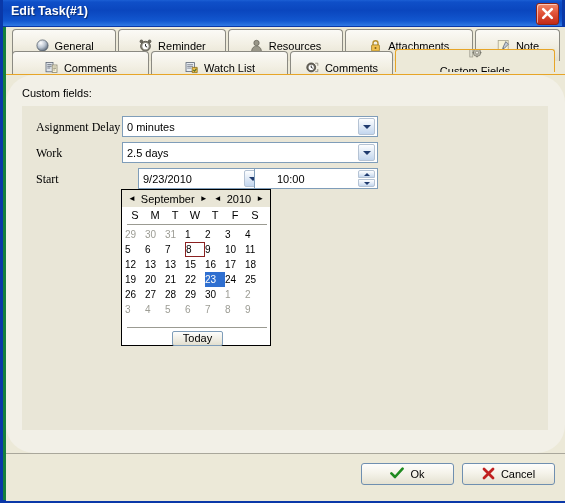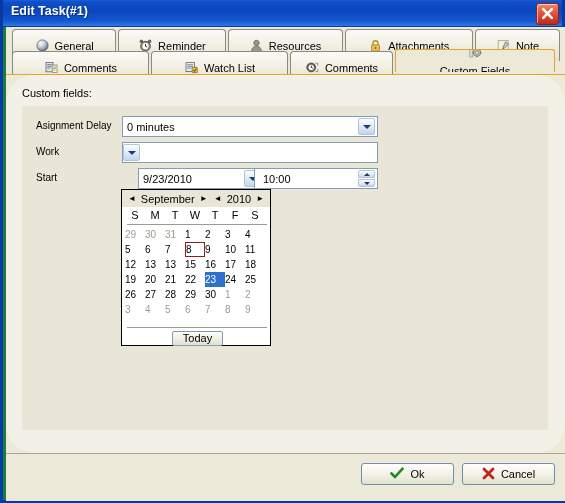--- a/index.html
+++ b/index.html
@@ -138,23 +138,24 @@
   .frow {
     position: absolute;
     left: 0;
     height: 21px;
     width: 100%;
   }
   .frow .flabel {
     position: absolute;
     left: 14px;
     top: 4px;
-    font-size: 10px;
+    font-size: 12px;
     color: #000;
     white-space: nowrap;
+    font-family: Liberation Serif, serif;
   }
 
   
   .combo {
     position: absolute;
     box-sizing: border-box;
     height: 21px;
     background: #ffffff;
     border: 1px solid #7f9db9;
     display: flex;
@@ -186,21 +187,21 @@
   .spin {
     position: absolute;
     box-sizing: border-box;
     height: 21px;
     background: #ffffff;
     border: 1px solid #7f9db9;
     display: flex;
     align-items: center;
   }
   .spin .stext {
-    padding-left: 8px; font-size: 11px; flex: 1; white-space: nowrap;
+    padding-left: 22px; font-size: 11px; flex: 1; white-space: nowrap;
   }
   .spinbtns { display:flex; flex-direction: column; width:17px; margin-right:2px; flex:0 0 17px; }
   .spinbtn {
     height: 8px;
     box-sizing: border-box;
     border: 1px solid #b5c3d4;
     background: linear-gradient(to bottom, #fdfeff 0%, #e3ecf7 50%, #c3d6ee 100%);
     display:flex; align-items:center; justify-content:center;
     cursor: pointer;
   }
@@ -450,20 +451,21 @@
             <span class="ctext">0 minutes</span>
             <span class="cbtn">
                 <span class="chev"></span>
               </span>
           </div>
         </div>
 
         <div class="frow" style="top:36px">
           <span class="flabel">Work</span>
           <div class="combo" style="left:100px; width:256px;">
+            <span class="ctext">2.5 days</span>
             <span class="cbtn">
                 <span class="chev"></span>
               </span>
           </div>
         </div>
 
         <div class="frow" style="top:62px">
           <span class="flabel">Start</span>
           <div class="combo" style="left:116px; width:126px;">
             <span class="ctext">9/23/2010</span>

